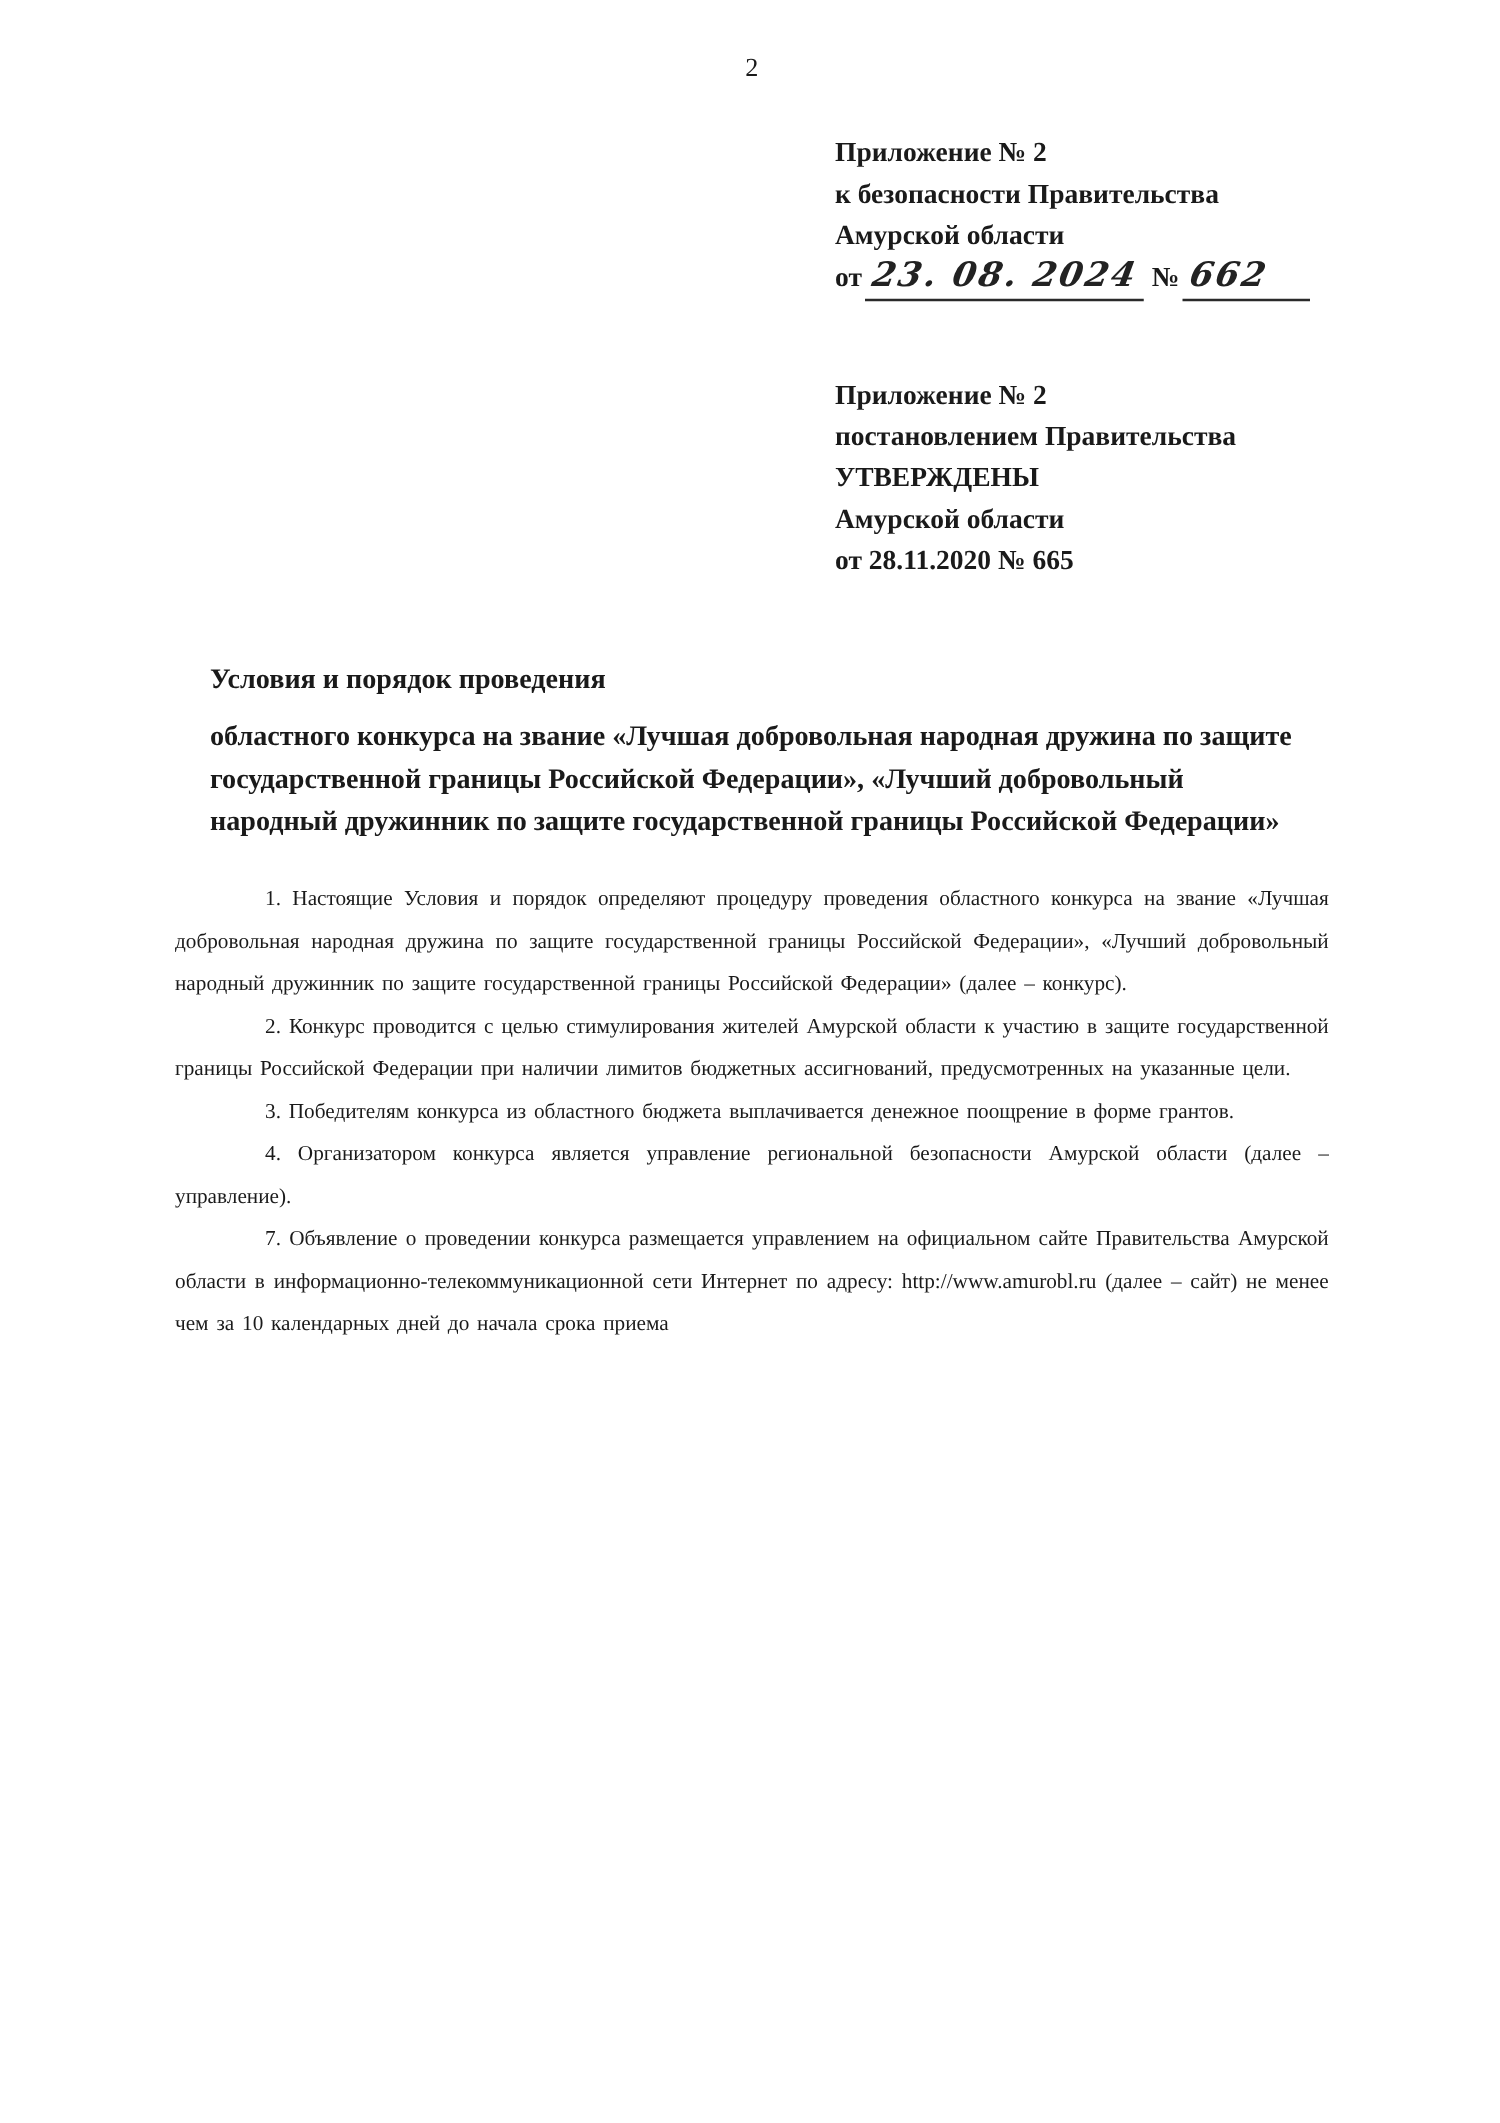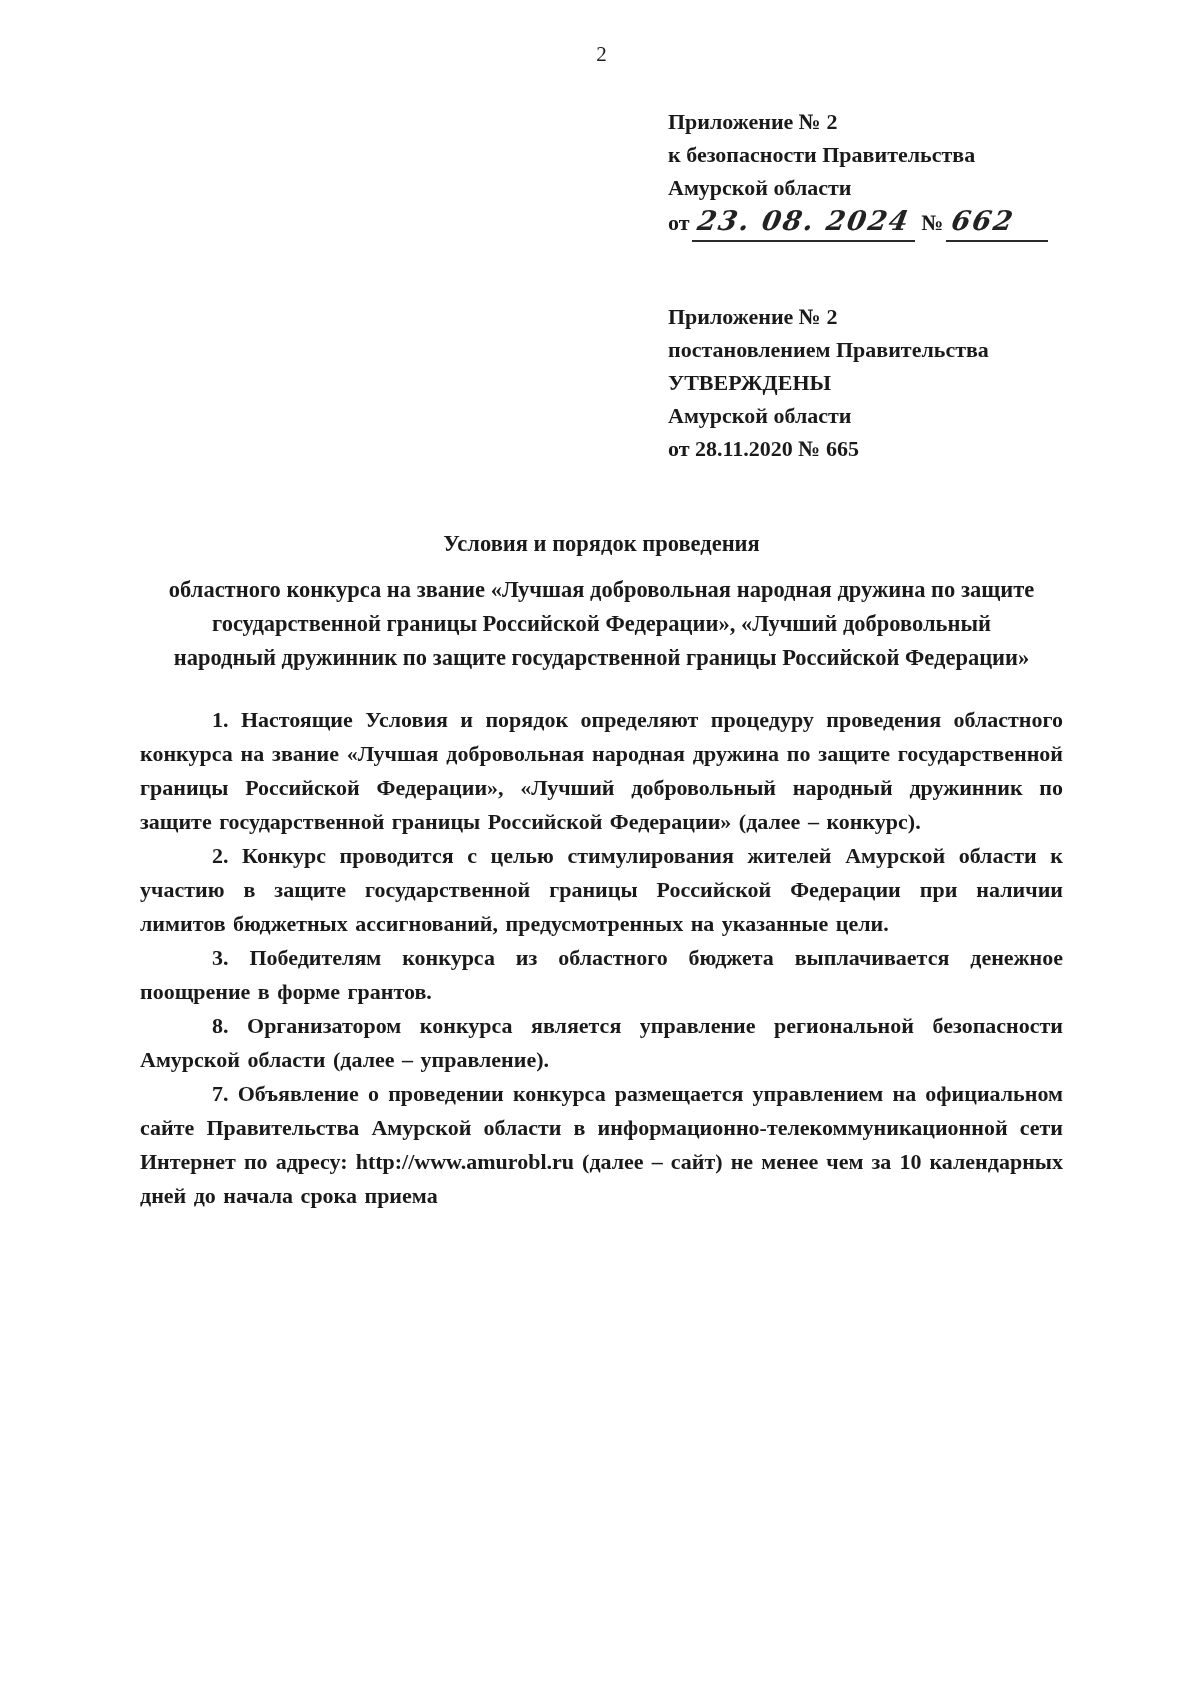--- a/index.html
+++ b/index.html
@@ -50,39 +50,38 @@
     display: inline-block;
     font-style: italic;
     font-family: "DejaVu Serif", serif;
     font-size: 27px;
     letter-spacing: 2px;
     transform: skewX(-10deg);
     color: #222;
   }
   .doc-title {
     margin-top: 62px;
-    text-align: center;
+    text-align: left;
     font-weight: bold;
     font-size: 22.5px;
     line-height: 34px;
     padding: 0 28px;
   }
   .doc-title .title-line1 {
     display: block;
   }
   .doc-title .title-rest {
     display: block;
     margin-top: 12px;
   }
   .body-text {
     margin-top: 28px;
-    font-size: 22px;
+    font-size: 17px;
     line-height: 34px;
     text-align: justify;
-    font-weight: bold;
   }
   .body-text p {
     margin: 0;
     text-indent: 72px;
     text-align: justify;
   }
   
   .body-text p { word-spacing: 2px; }
 </style>
 </head>
@@ -111,17 +110,17 @@
 
   <div class="doc-title">
     <span class="title-line1">Условия и порядок проведения</span>
     <span class="title-rest">областного конкурса на звание «Лучшая добровольная народная дружина по защите государственной границы Российской Федерации», «Лучший добровольный народный дружинник по защите государственной границы Российской Федерации»</span>
   </div>
 
   <div class="body-text">
     <p>1. Настоящие Условия и порядок определяют процедуру проведения областного конкурса на звание «Лучшая добровольная народная дружина по защите государственной границы Российской Федерации», «Лучший добровольный народный дружинник по защите государственной границы Российской Федерации» (далее – конкурс).</p>
     <p>2. Конкурс проводится с целью стимулирования жителей Амурской области к участию в защите государственной границы Российской Федерации при наличии лимитов бюджетных ассигнований, предусмотренных на указанные цели.</p>
     <p>3. Победителям конкурса из областного бюджета выплачивается денежное поощрение в форме грантов.</p>
-    <p>8. Организатором конкурса является управление региональной безопасности Амурской области (далее – управление).</p>
+    <p>4. Организатором конкурса является управление региональной безопасности Амурской области (далее – управление).</p>
     <p>7. Объявление о проведении конкурса размещается управлением на официальном сайте Правительства Амурской области в информационно-телекоммуникационной сети Интернет по адресу: http://www.amurobl.ru (далее – сайт) не менее чем за 10 календарных дней до начала срока приема</p>
   </div>
 
 </div>
 
 </body></html>

